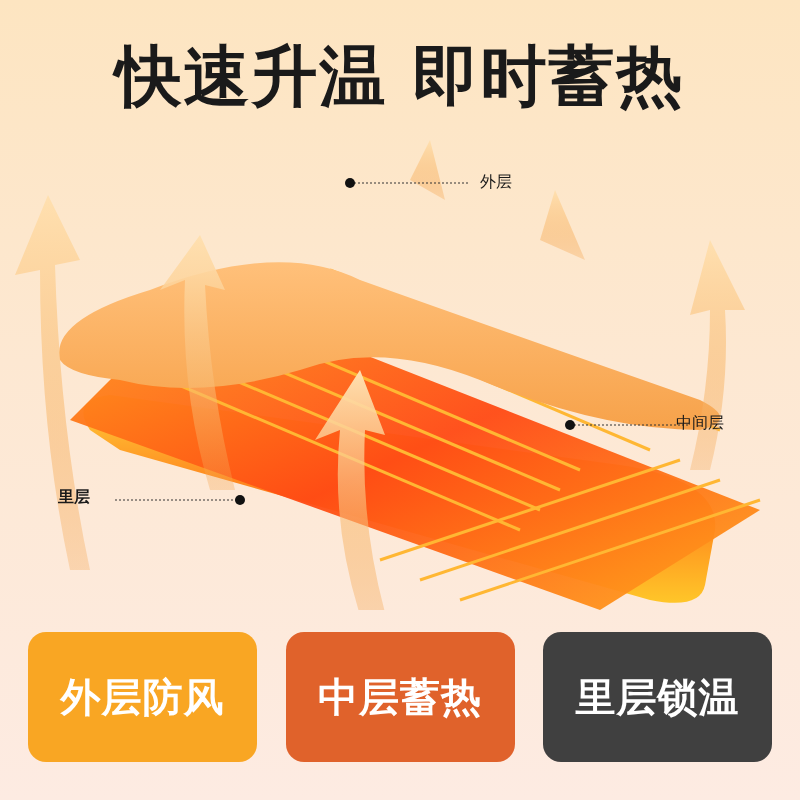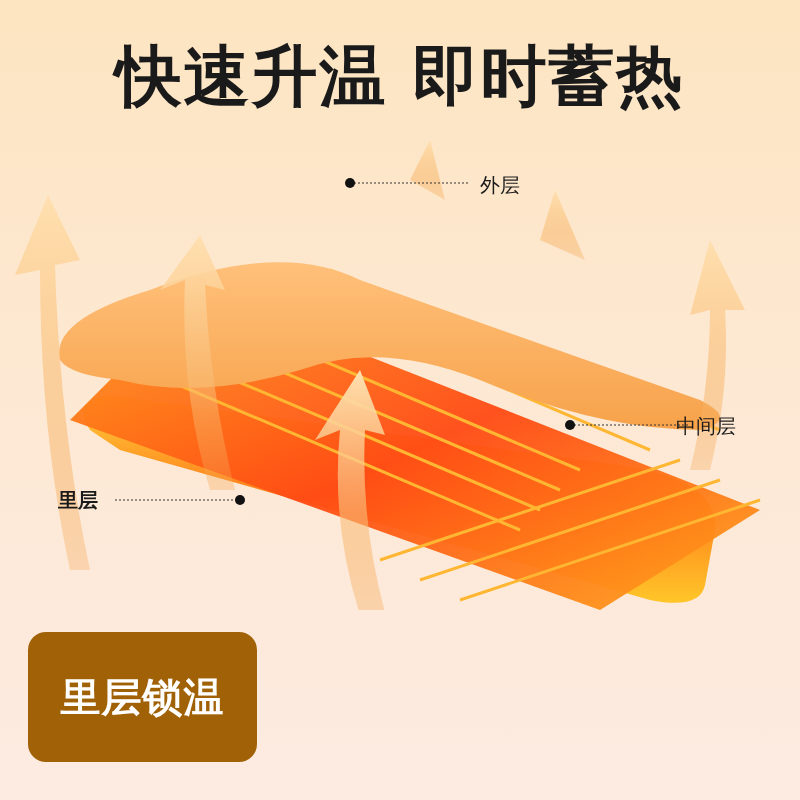--- a/index.html
+++ b/index.html
@@ -2,21 +2,21 @@
 <html><head>
 <meta charset="utf-8">
 <style>
   html,body{margin:0;padding:0;}
   body{width:800px;height:800px;overflow:hidden;position:relative;
     background:linear-gradient(180deg,#fde5c1 0%,#fde8d2 45%,#fdebe2 100%);
     font-family:"DejaVu Sans","Liberation Sans",sans-serif;}
   .title{position:absolute;top:32px;left:0;width:800px;text-align:center;
     font-size:66px;font-weight:bold;color:#1a1a1a;letter-spacing:2px;}
   .illus{position:absolute;left:0;top:130px;width:800px;height:480px;}
-  .label{position:absolute;font-size:20px;color:#1a1a1a;}
+  .label{position:absolute;font-size:16px;color:#1a1a1a;}
   .cards{position:absolute;top:632px;left:28px;width:744px;height:130px;display:flex;justify-content:space-between;}
   .card{width:229px;height:130px;border-radius:18px;display:flex;align-items:center;justify-content:center;
     color:#fff;font-size:40px;font-weight:bold;letter-spacing:1px;}
 </style>
 </head>
 <body>
 
 <div class="title">快速升温 即时蓄热</div>
 
 <svg class="illus" viewBox="0 0 800 480">
@@ -77,14 +77,16 @@
       <circle cx="570" cy="295" r="5"></circle>
       <circle cx="240" cy="370" r="5"></circle>
   </g>
 </svg>
 
 <div class="label" style="left:480px;top:172px;">外层</div>
 <div class="label" style="left:676px;top:413px;">中间层</div>
 <div class="label" style="left:58px;top:487px;font-weight:bold;">里层</div>
 
 <div class="cards">
-  <div class="card" style="background:#a16207">里层锁温</div>
+  <div class="card" style="background:#f9a623">外层防风</div>
+  <div class="card" style="background:#e0622b">中层蓄热</div>
+  <div class="card" style="background:#404040">里层锁温</div>
 </div>
 
 </body></html>

